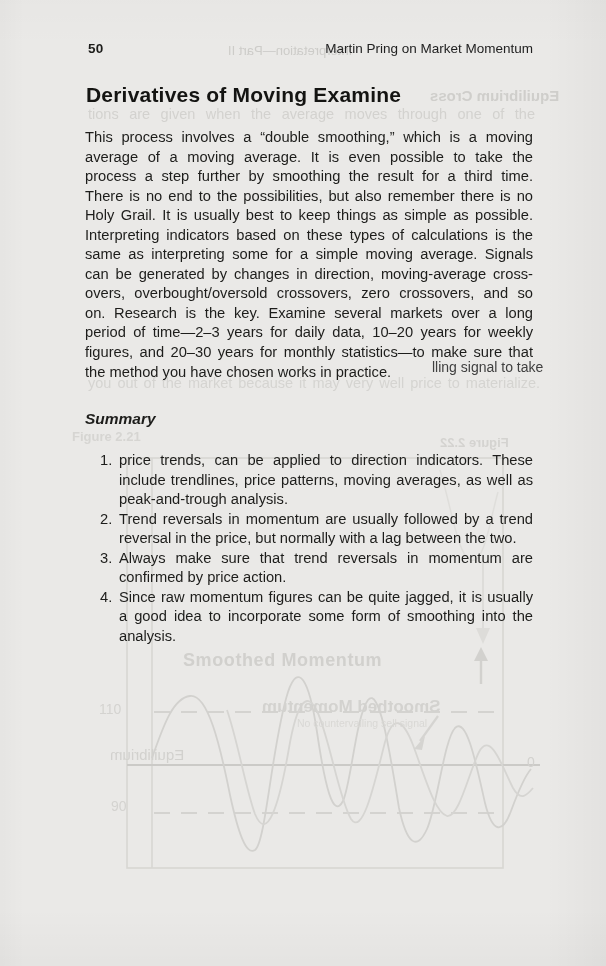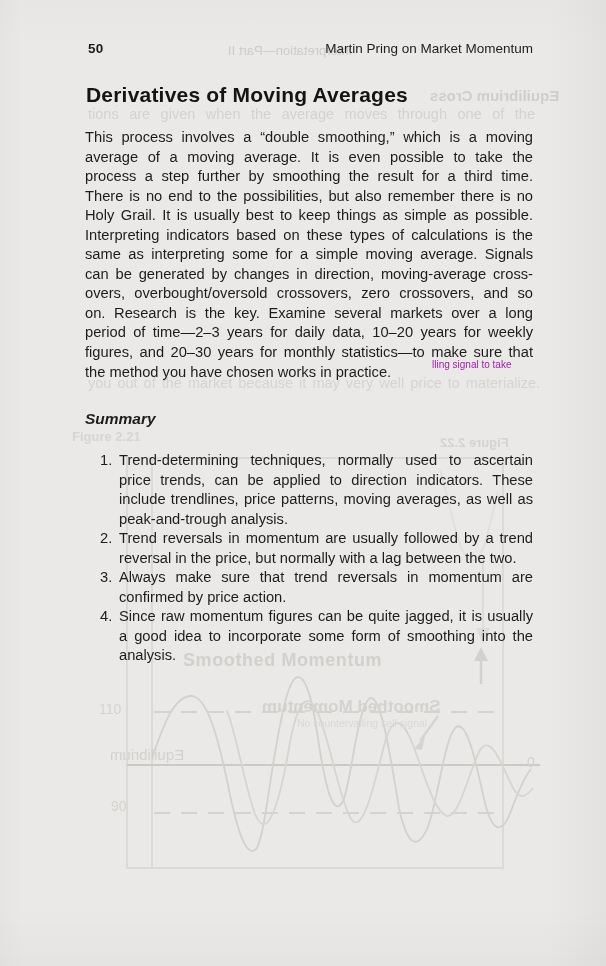--- a/index.html
+++ b/index.html
@@ -27,21 +27,21 @@
   .list{top:451px;left:85px;width:448px;font-size:14.7px;line-height:19.55px;}
   .li{display:flex;}
   .num{width:34px;padding-left:15px;box-sizing:border-box;flex:0 0 34px;}
   .li-lines{flex:1;min-width:0;}
   
   .ghost{z-index:1;pointer-events:none;}
   .mir{transform:scaleX(-1);}
   .g-hdr{top:43px;left:228px;font-size:13px;color:#cdccc9;}
   .g-eqcross{top:87px;left:430px;font-size:15px;font-weight:bold;color:#cfcecb;}
   .g-line1{top:106px;left:88px;width:447px;font-size:14.5px;color:#d3d2cf;text-align:justify;text-align-last:justify;}
-  .g-mid1{top:359px;left:432px;font-size:10px;color:#a21caf;}
+  .g-mid1{top:359px;left:432px;font-size:14px;color:#404040;}
   .g-mid2{top:375px;left:88px;width:452px;font-size:14.5px;color:#d5d4d1;text-align:justify;text-align-last:justify;}
   .g-fig-l{top:429px;left:72px;font-size:13px;font-weight:bold;color:#d6d5d2;}
   .g-fig-r{top:435px;left:440px;font-size:13px;font-weight:bold;color:#d4d3d0;}
   .g-chart-title{top:650px;left:183px;font-size:18px;font-weight:bold;letter-spacing:.6px;color:#d1d0cd;}
   .g-chart-title-m{top:697px;left:262px;font-size:17px;font-weight:bold;color:#d3d2cf;}
   .g-chart-sub{top:717px;left:297px;font-size:10.5px;color:#d9d8d5;}
   .g-equil{top:746px;left:110px;font-size:15px;color:#d2d1ce;}
   .g-110{top:701px;left:99px;font-size:14px;color:#d4d3d0;}
   .g-90{top:798px;left:111px;font-size:14px;color:#d4d3d0;}
   .g-0{top:754px;left:527px;font-size:14px;color:#d2d1ce;}
@@ -91,21 +91,21 @@
   <span class="abs ghost mir g-chart-title-m">Smoothed Momentum</span>
   <span class="abs ghost g-chart-sub">No countervailing sell signal</span>
   <span class="abs ghost mir g-equil">Equilibrium</span>
   <span class="abs ghost g-110">110</span>
   <span class="abs ghost g-90">90</span>
   <span class="abs ghost g-0">0</span>
 
   <span class="abs print hdr-num">50</span>
   <span class="abs print hdr-title">Martin Pring on Market Momentum</span>
 
-  <h1 class="abs print doc-title" style="margin:0;">Derivatives of Moving Averages</h1>
+  <h1 class="abs print doc-title" style="margin:0;">Derivatives of Moving Examine</h1>
 
   <div class="abs print para">
     <div class="jl">This process involves a “double smoothing,” which is a moving</div>
     <div class="jl">average of a moving average. It is even possible to take the</div>
     <div class="jl">process a step further by smoothing the result for a third time.</div>
     <div class="jl">There is no end to the possibilities, but also remember there is no</div>
     <div class="jl">Holy Grail. It is usually best to keep things as simple as possible.</div>
     <div class="jl">Interpreting indicators based on these types of calculations is the</div>
     <div class="jl">same as interpreting some for a simple moving average. Signals</div>
     <div class="jl">can be generated by changes in direction, moving-average cross-</div>
@@ -115,21 +115,20 @@
     <div class="jl">figures, and 20–30 years for monthly statistics—to make sure that</div>
     <div class="ll">the method you have chosen works in practice.</div>
   </div>
 
   <h2 class="abs print summary" style="margin:0;font-style:italic;">Summary</h2>
 
   <div class="abs print list">
     <div class="li">
       <div class="num">1.</div>
       <div class="li-lines">
-        <div class="jl">Trend-determining techniques, normally used to ascertain</div>
         <div class="jl">price trends, can be applied to direction indicators. These</div>
         <div class="jl">include trendlines, price patterns, moving averages, as well as</div>
         <div class="ll">peak-and-trough analysis.</div>
       </div>
     </div>
     <div class="li">
       <div class="num">2.</div>
       <div class="li-lines">
         <div class="jl">Trend reversals in momentum are usually followed by a trend</div>
         <div class="ll">reversal in the price, but normally with a lag between the two.</div>

